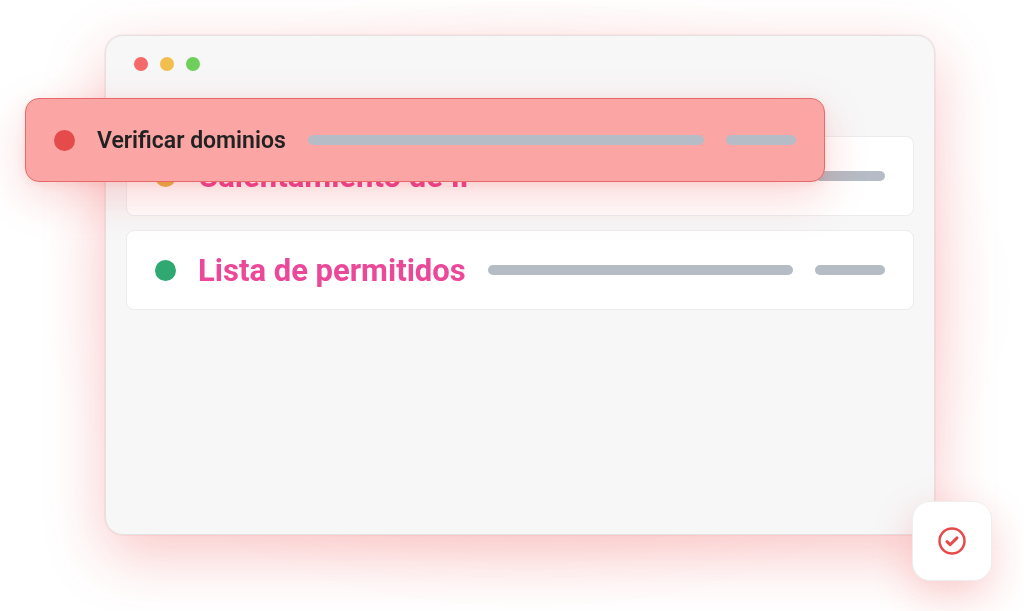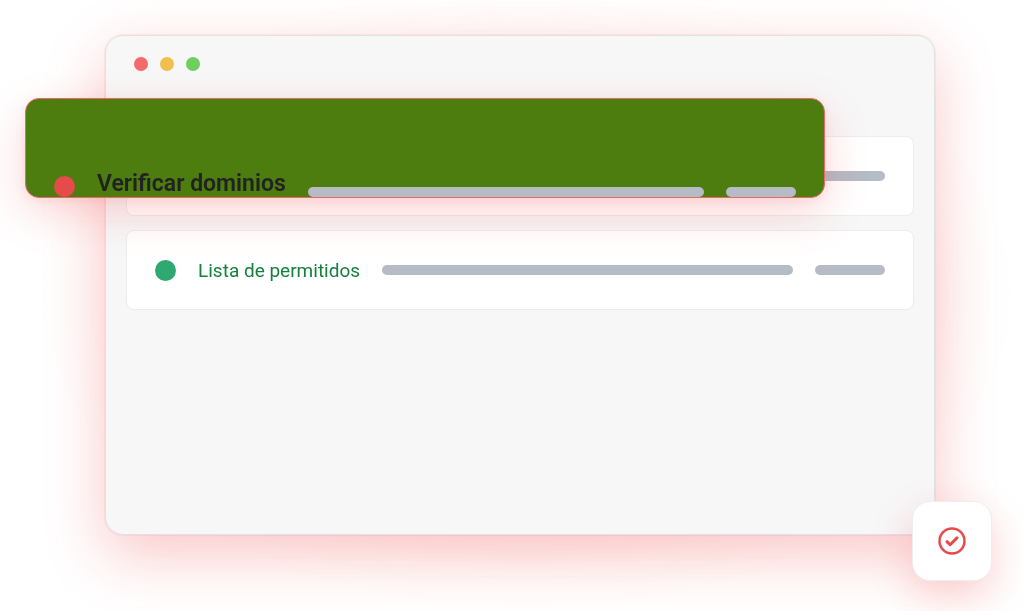--- a/index.html
+++ b/index.html
@@ -49,37 +49,37 @@
       background: #ffffff;
       border: 1px solid #ececee;
       border-radius: 8px;
       margin-bottom: 14px;
       display: flex;
       align-items: center;
       padding: 0 28px;
       gap: 22px;
     }
     .row .bullet { width: 21px; height: 21px; border-radius: 50%; flex: none; }
-    .row .label { font-size: 19px; font-weight: 400; color: #15803d; white-space: nowrap; flex: none; }
+    .row .label { font-size: 31px; font-weight: 700; color: #ec4899; white-space: nowrap; flex: none; }
     .row .bar-long { flex: 1; height: 10px; max-width: 100%; background: #b5bcc5; border-radius: 6px; }
     .row .bar-short { width: 70px; height: 10px; background: #b5bcc5; border-radius: 6px; flex: none; }
 
     .floating-card {
       position: absolute;
       top: 98px;
       left: 25px;
       width: 800px;
-      height: 100px;
-      background: #4d7c0f;
+      height: 84px;
+      background: #fca5a5;
       border: 1px solid #e66a6a;
       border-radius: 14px;
       box-shadow: 0 15px 45px rgba(235,30,30,0.18), 0 2px 10px rgba(235,30,30,0.08);
       z-index: 5;
       display: flex;
-      align-items: flex-end;
+      align-items: center;
       padding: 0 28px;
       gap: 22px;
     }
     .floating-card .bullet { width: 21px; height: 21px; border-radius: 50%; flex: none; background: #e54b4b; }
     .floating-card .label { font-size: 23px; font-weight: 600; color: #222; white-space: nowrap; flex: none; }
     .floating-card .bar-long { flex: 1; height: 10px; background: #b5bcc5; border-radius: 6px; }
     .floating-card .bar-short { width: 70px; height: 10px; background: #b5bcc5; border-radius: 6px; flex: none; }
 
     .badge {
       position: absolute;

